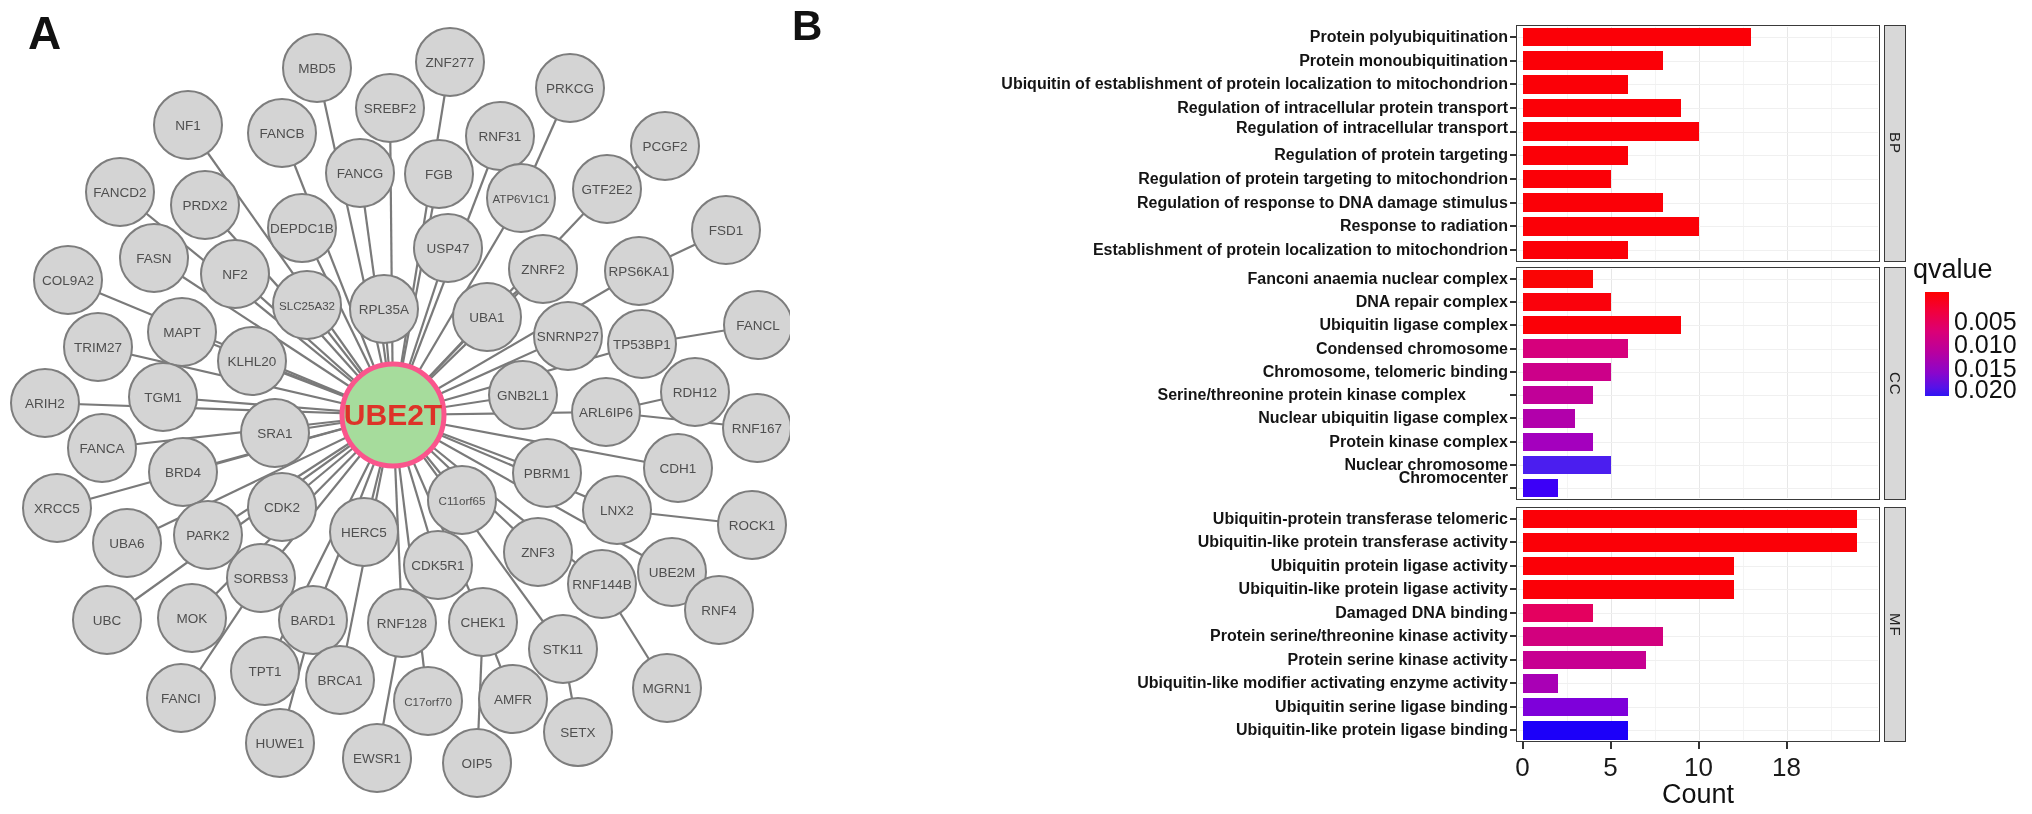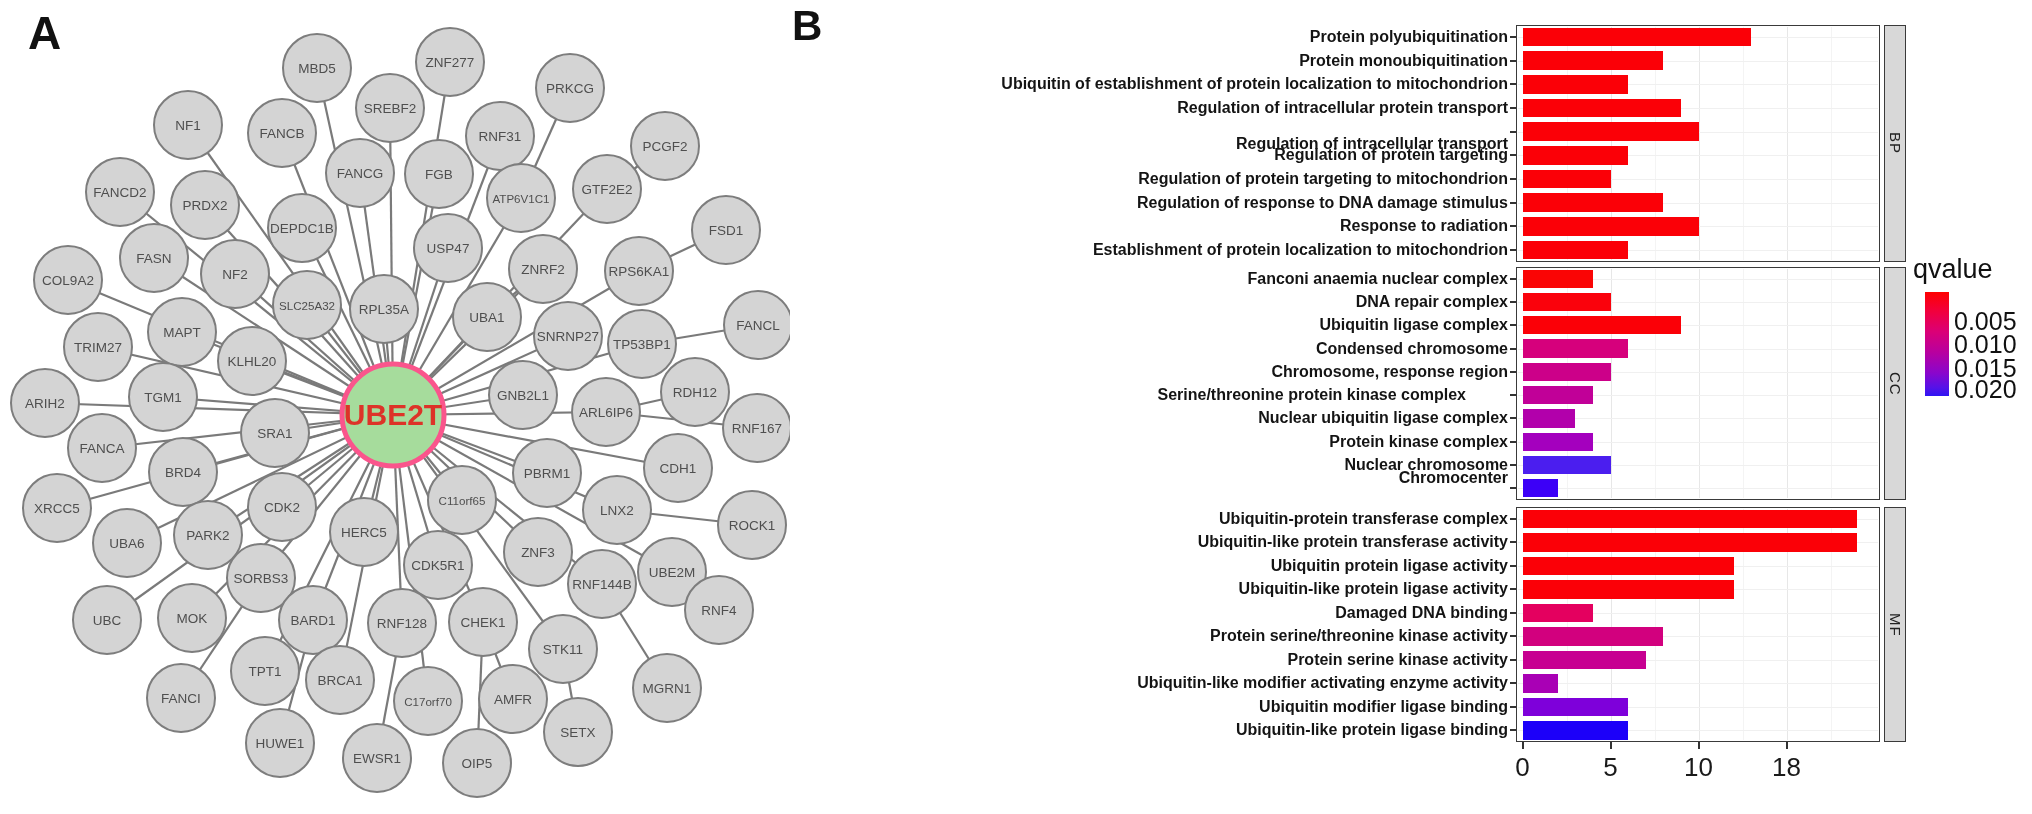--- a/index.html
+++ b/index.html
@@ -271,21 +271,21 @@
       <div class="abs" style="left: 1518px; top: 84.25px; width: 360px; height: 1px; background: rgb(240, 240, 240);"></div>
       <div class="abs tickmark" style="left: 1510px; top: 83.25px; width: 6px; height: 2px;"></div>
       <div class="abs cat-label" style="left: 700px; top: 72.25px; width: 808px; height: 24px; line-height: 24px;">Ubiquitin of establishment of protein localization to mitochondrion</div>
       <div class="abs bar" style="left: 1522.5px; top: 74.9px; width: 105.6px; height: 18.7px; background: rgb(251, 0, 7);"></div>
       <div class="abs" style="left: 1518px; top: 107.95px; width: 360px; height: 1px; background: rgb(240, 240, 240);"></div>
       <div class="abs tickmark" style="left: 1510px; top: 106.95px; width: 6px; height: 2px;"></div>
       <div class="abs cat-label" style="left: 700px; top: 95.95px; width: 808px; height: 24px; line-height: 24px;">Regulation of intracellular protein transport</div>
       <div class="abs bar" style="left: 1522.5px; top: 98.6px; width: 158.4px; height: 18.7px; background: rgb(251, 0, 7);"></div>
       <div class="abs" style="left: 1518px; top: 131.65px; width: 360px; height: 1px; background: rgb(240, 240, 240);"></div>
       <div class="abs tickmark" style="left: 1510px; top: 130.65px; width: 6px; height: 2px;"></div>
-      <div class="abs cat-label" style="left: 700px; top: 132px; width: 808px; height: 24px; line-height: 24px;">Regulation of intracellular transport</div>
+      <div class="abs cat-label" style="left: 700px; top: 116px; width: 808px; height: 24px; line-height: 24px;">Regulation of intracellular transport</div>
       <div class="abs bar" style="left: 1522.5px; top: 122.3px; width: 176px; height: 18.7px; background: rgb(251, 0, 7);"></div>
       <div class="abs" style="left: 1518px; top: 155.35px; width: 360px; height: 1px; background: rgb(240, 240, 240);"></div>
       <div class="abs tickmark" style="left: 1510px; top: 154.35px; width: 6px; height: 2px;"></div>
       <div class="abs cat-label" style="left: 700px; top: 143.35px; width: 808px; height: 24px; line-height: 24px;">Regulation of protein targeting</div>
       <div class="abs bar" style="left: 1522.5px; top: 146px; width: 105.6px; height: 18.7px; background: rgb(251, 0, 7);"></div>
       <div class="abs" style="left: 1518px; top: 179.05px; width: 360px; height: 1px; background: rgb(240, 240, 240);"></div>
       <div class="abs tickmark" style="left: 1510px; top: 178.05px; width: 6px; height: 2px;"></div>
       <div class="abs cat-label" style="left: 700px; top: 167.05px; width: 808px; height: 24px; line-height: 24px;">Regulation of protein targeting to mitochondrion</div>
       <div class="abs bar" style="left: 1522.5px; top: 169.7px; width: 88px; height: 18.7px; background: rgb(251, 0, 7);"></div>
       <div class="abs" style="left: 1518px; top: 202.75px; width: 360px; height: 1px; background: rgb(240, 240, 240);"></div>
@@ -322,21 +322,21 @@
       <div class="abs" style="left: 1518px; top: 325.25px; width: 360px; height: 1px; background: rgb(240, 240, 240);"></div>
       <div class="abs tickmark" style="left: 1510px; top: 324.25px; width: 6px; height: 2px;"></div>
       <div class="abs cat-label" style="left: 700px; top: 313.25px; width: 808px; height: 24px; line-height: 24px;">Ubiquitin ligase complex</div>
       <div class="abs bar" style="left: 1522.5px; top: 316.1px; width: 158.4px; height: 18.3px; background: rgb(251, 0, 7);"></div>
       <div class="abs" style="left: 1518px; top: 348.55px; width: 360px; height: 1px; background: rgb(240, 240, 240);"></div>
       <div class="abs tickmark" style="left: 1510px; top: 347.55px; width: 6px; height: 2px;"></div>
       <div class="abs cat-label" style="left: 700px; top: 336.55px; width: 808px; height: 24px; line-height: 24px;">Condensed chromosome</div>
       <div class="abs bar" style="left: 1522.5px; top: 339.4px; width: 105.6px; height: 18.3px; background: rgb(214, 0, 124);"></div>
       <div class="abs" style="left: 1518px; top: 371.85px; width: 360px; height: 1px; background: rgb(240, 240, 240);"></div>
       <div class="abs tickmark" style="left: 1510px; top: 370.85px; width: 6px; height: 2px;"></div>
-      <div class="abs cat-label" style="left: 700px; top: 359.85px; width: 808px; height: 24px; line-height: 24px;">Chromosome, response region</div>
+      <div class="abs cat-label" style="left: 700px; top: 359.85px; width: 808px; height: 24px; line-height: 24px;">Chromosome, telomeric binding</div>
       <div class="abs bar" style="left: 1522.5px; top: 362.7px; width: 88px; height: 18.3px; background: rgb(204, 0, 137);"></div>
       <div class="abs" style="left: 1518px; top: 395.15px; width: 360px; height: 1px; background: rgb(240, 240, 240);"></div>
       <div class="abs tickmark" style="left: 1510px; top: 394.15px; width: 6px; height: 2px;"></div>
       <div class="abs cat-label" style="left: 658px; top: 383.15px; width: 808px; height: 24px; line-height: 24px;">Serine/threonine protein kinase complex</div>
       <div class="abs bar" style="left: 1522.5px; top: 386px; width: 70.4px; height: 18.3px; background: rgb(193, 0, 152);"></div>
       <div class="abs" style="left: 1518px; top: 418.45px; width: 360px; height: 1px; background: rgb(240, 240, 240);"></div>
       <div class="abs tickmark" style="left: 1510px; top: 417.45px; width: 6px; height: 2px;"></div>
       <div class="abs cat-label" style="left: 700px; top: 406.45px; width: 808px; height: 24px; line-height: 24px;">Nuclear ubiquitin ligase complex</div>
       <div class="abs bar" style="left: 1522.5px; top: 409.3px; width: 52.8px; height: 18.3px; background: rgb(178, 0, 171);"></div>
       <div class="abs" style="left: 1518px; top: 441.75px; width: 360px; height: 1px; background: rgb(240, 240, 240);"></div>
@@ -357,21 +357,21 @@
       <div class="abs facet-panel" style="left: 1516px; top: 507px; width: 364px; height: 235px;"></div>
       <div class="abs" style="left: 1566.5px; top: 509px; width: 1px; height: 231px; background: rgb(244, 244, 244);"></div>
       <div class="abs" style="left: 1610.5px; top: 509px; width: 1px; height: 231px; background: rgb(231, 231, 231);"></div>
       <div class="abs" style="left: 1654.5px; top: 509px; width: 1px; height: 231px; background: rgb(244, 244, 244);"></div>
       <div class="abs" style="left: 1698.5px; top: 509px; width: 1px; height: 231px; background: rgb(231, 231, 231);"></div>
       <div class="abs" style="left: 1742.5px; top: 509px; width: 1px; height: 231px; background: rgb(244, 244, 244);"></div>
       <div class="abs" style="left: 1786.5px; top: 509px; width: 1px; height: 231px; background: rgb(231, 231, 231);"></div>
       <div class="abs" style="left: 1830.5px; top: 509px; width: 1px; height: 231px; background: rgb(244, 244, 244);"></div>
       <div class="abs" style="left: 1518px; top: 518.75px; width: 360px; height: 1px; background: rgb(240, 240, 240);"></div>
       <div class="abs tickmark" style="left: 1510px; top: 517.75px; width: 6px; height: 2px;"></div>
-      <div class="abs cat-label" style="left: 700px; top: 506.75px; width: 808px; height: 24px; line-height: 24px;">Ubiquitin-protein transferase complex</div>
+      <div class="abs cat-label" style="left: 700px; top: 506.75px; width: 808px; height: 24px; line-height: 24px;">Ubiquitin-protein transferase telomeric</div>
       <div class="abs bar" style="left: 1522.5px; top: 509.5px; width: 334.4px; height: 18.5px; background: rgb(251, 0, 7);"></div>
       <div class="abs" style="left: 1518px; top: 542.25px; width: 360px; height: 1px; background: rgb(240, 240, 240);"></div>
       <div class="abs tickmark" style="left: 1510px; top: 541.25px; width: 6px; height: 2px;"></div>
       <div class="abs cat-label" style="left: 700px; top: 530.25px; width: 808px; height: 24px; line-height: 24px;">Ubiquitin-like protein transferase activity</div>
       <div class="abs bar" style="left: 1522.5px; top: 533px; width: 334.4px; height: 18.5px; background: rgb(251, 0, 7);"></div>
       <div class="abs" style="left: 1518px; top: 565.75px; width: 360px; height: 1px; background: rgb(240, 240, 240);"></div>
       <div class="abs tickmark" style="left: 1510px; top: 564.75px; width: 6px; height: 2px;"></div>
       <div class="abs cat-label" style="left: 700px; top: 553.75px; width: 808px; height: 24px; line-height: 24px;">Ubiquitin protein ligase activity</div>
       <div class="abs bar" style="left: 1522.5px; top: 556.5px; width: 211.2px; height: 18.5px; background: rgb(251, 0, 7);"></div>
       <div class="abs" style="left: 1518px; top: 589.25px; width: 360px; height: 1px; background: rgb(240, 240, 240);"></div>
@@ -389,39 +389,40 @@
       <div class="abs" style="left: 1518px; top: 659.75px; width: 360px; height: 1px; background: rgb(240, 240, 240);"></div>
       <div class="abs tickmark" style="left: 1510px; top: 658.75px; width: 6px; height: 2px;"></div>
       <div class="abs cat-label" style="left: 700px; top: 647.75px; width: 808px; height: 24px; line-height: 24px;">Protein serine kinase activity</div>
       <div class="abs bar" style="left: 1522.5px; top: 650.5px; width: 123.2px; height: 18.5px; background: rgb(199, 0, 145);"></div>
       <div class="abs" style="left: 1518px; top: 683.25px; width: 360px; height: 1px; background: rgb(240, 240, 240);"></div>
       <div class="abs tickmark" style="left: 1510px; top: 682.25px; width: 6px; height: 2px;"></div>
       <div class="abs cat-label" style="left: 700px; top: 671.25px; width: 808px; height: 24px; line-height: 24px;">Ubiquitin-like modifier activating enzyme activity</div>
       <div class="abs bar" style="left: 1522.5px; top: 674px; width: 35.2px; height: 18.5px; background: rgb(169, 0, 181);"></div>
       <div class="abs" style="left: 1518px; top: 706.75px; width: 360px; height: 1px; background: rgb(240, 240, 240);"></div>
       <div class="abs tickmark" style="left: 1510px; top: 705.75px; width: 6px; height: 2px;"></div>
-      <div class="abs cat-label" style="left: 700px; top: 694.75px; width: 808px; height: 24px; line-height: 24px;">Ubiquitin modifier ligase binding</div>
+      <div class="abs cat-label" style="left: 700px; top: 694.75px; width: 808px; height: 24px; line-height: 24px;">Ubiquitin serine ligase binding</div>
       <div class="abs bar" style="left: 1522.5px; top: 697.5px; width: 105.6px; height: 18.5px; background: rgb(126, 0, 218);"></div>
       <div class="abs" style="left: 1518px; top: 730.25px; width: 360px; height: 1px; background: rgb(240, 240, 240);"></div>
       <div class="abs tickmark" style="left: 1510px; top: 729.25px; width: 6px; height: 2px;"></div>
       <div class="abs cat-label" style="left: 700px; top: 718.25px; width: 808px; height: 24px; line-height: 24px;">Ubiquitin-like protein ligase binding</div>
       <div class="abs bar" style="left: 1522.5px; top: 721px; width: 105.6px; height: 18.5px; background: rgb(28, 0, 249);"></div>
       <div class="abs facet-strip" style="left: 1884px; top: 507px; width: 22px; height: 235px;">
         <span class="strip-label">MF</span>
       </div>
       <div class="abs tickmark" style="left: 1521.5px; top: 742px; width: 2px; height: 7px;"></div>
       <div class="abs xtick-label" style="left: 1492.5px; top: 752px; width: 60px; height: 30px;">0</div>
       <div class="abs tickmark" style="left: 1609.5px; top: 742px; width: 2px; height: 7px;"></div>
       <div class="abs xtick-label" style="left: 1580.5px; top: 752px; width: 60px; height: 30px;">5</div>
       <div class="abs tickmark" style="left: 1697.5px; top: 742px; width: 2px; height: 7px;"></div>
       <div class="abs xtick-label" style="left: 1668.5px; top: 752px; width: 60px; height: 30px;">10</div>
       <div class="abs tickmark" style="left: 1785.5px; top: 742px; width: 2px; height: 7px;"></div>
       <div class="abs xtick-label" style="left: 1756.5px; top: 752px; width: 60px; height: 30px;">18</div>
     </div>
 
+  <div class="abs xaxis-title" style="left:1516px;top:779px;width:364px;">Count</div>
 
   <div class="abs legend-title" style="left:1913px;top:254px;">qvalue</div>
   <div id="legend-gradient" class="abs" style="left:1925px;top:292px;width:24px;height:104px;"></div>
   <div id="legend-labels">
       <div class="abs legend-label" style="left: 1954px; top: 307.08px;">0.005</div>
       <div class="abs legend-label" style="left: 1954px; top: 329.96px;">0.010</div>
       <div class="abs legend-label" style="left: 1954px; top: 353.88px;">0.015</div>
       <div class="abs legend-label" style="left: 1954px; top: 374.68px;">0.020</div>
     </div>
 </div>

